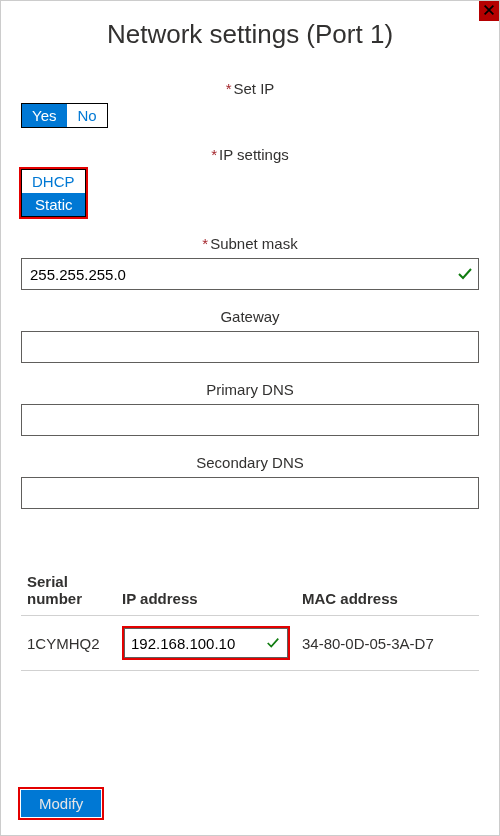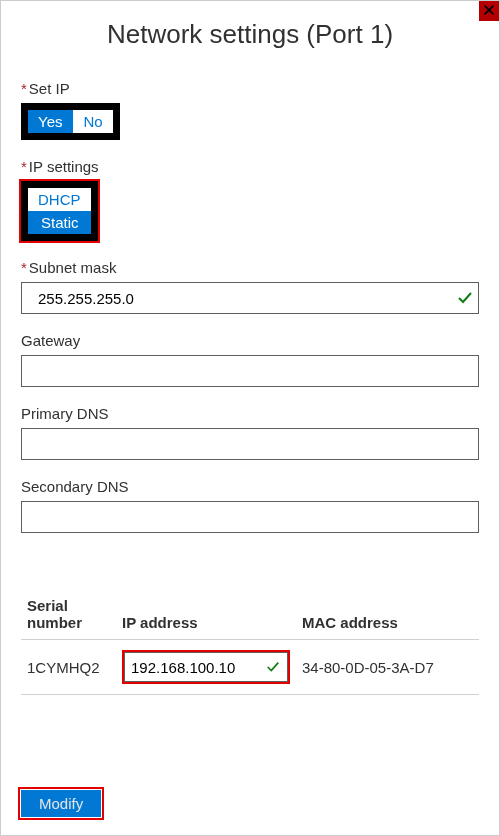--- a/index.html
+++ b/index.html
@@ -35,25 +35,26 @@
       font-size: 26px;
       font-weight: 400;
       margin-bottom: 30px;
       text-align: center;
     }
     .field-group { margin-bottom: 18px; }
     .label {
       display: block;
       font-size: 15px;
       margin-bottom: 6px;
+      text-align: center;
     }
     .req { color: #a4262c; margin-right: 2px; }
     .toggle-group {
       display: inline-flex;
-      border: 7px solid #000000;
+      border: 1px solid #000000;
     }
     .toggle-group.highlight {
       outline: 2px solid #e30000;
       outline-offset: 0px;
       flex-direction: column;
     }
     .toggle-opt {
       padding: 3px 10px;
       font-size: 15px;
       background: #fff;
@@ -66,21 +67,21 @@
       color: #fff;
     }
     .toggle-opt + .toggle-opt {
       border-left: 1px solid #0078d4;
     }
     .text-input {
       width: 100%;
       height: 32px;
       border: 1px solid #605e5c;
       font-size: 15px;
-      padding: 4px 16px;
+      padding: 4px 8px;
       font-family: inherit;
     }
     .input-wrap { position: relative; }
     .check-icon {
       position: absolute;
       right: 6px;
       top: 50%;
       transform: translateY(-50%);
       color: #107c10;
       pointer-events: none;

